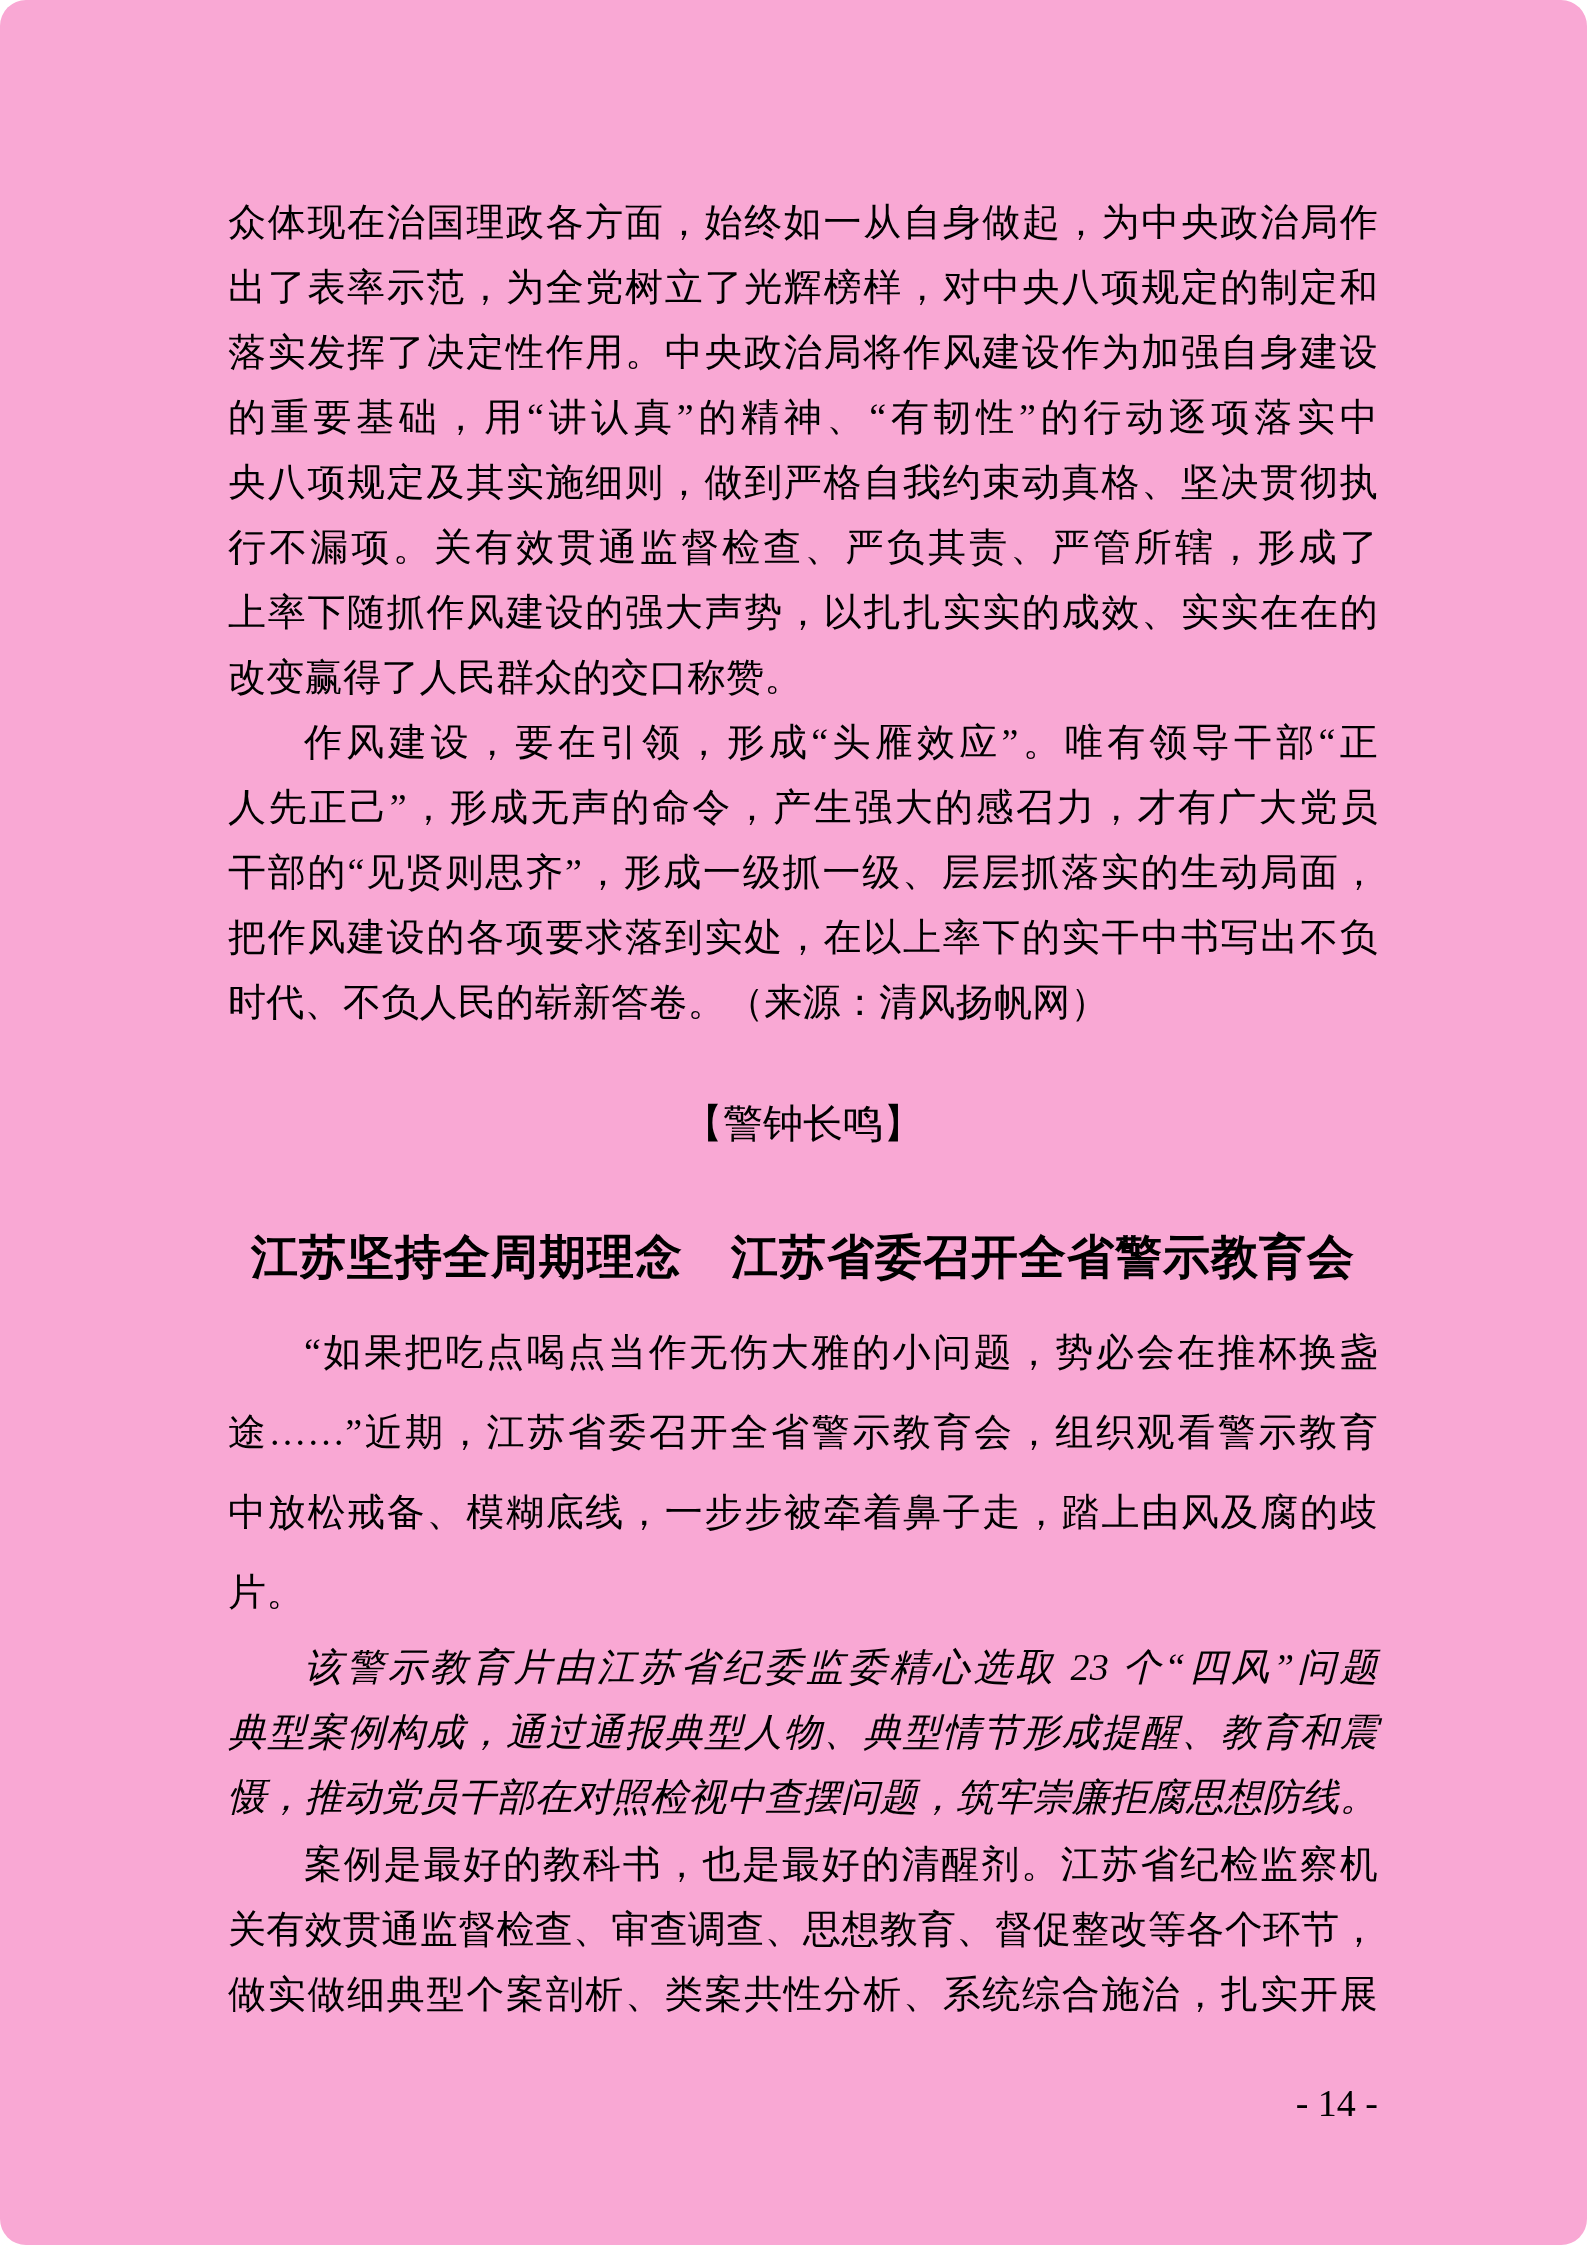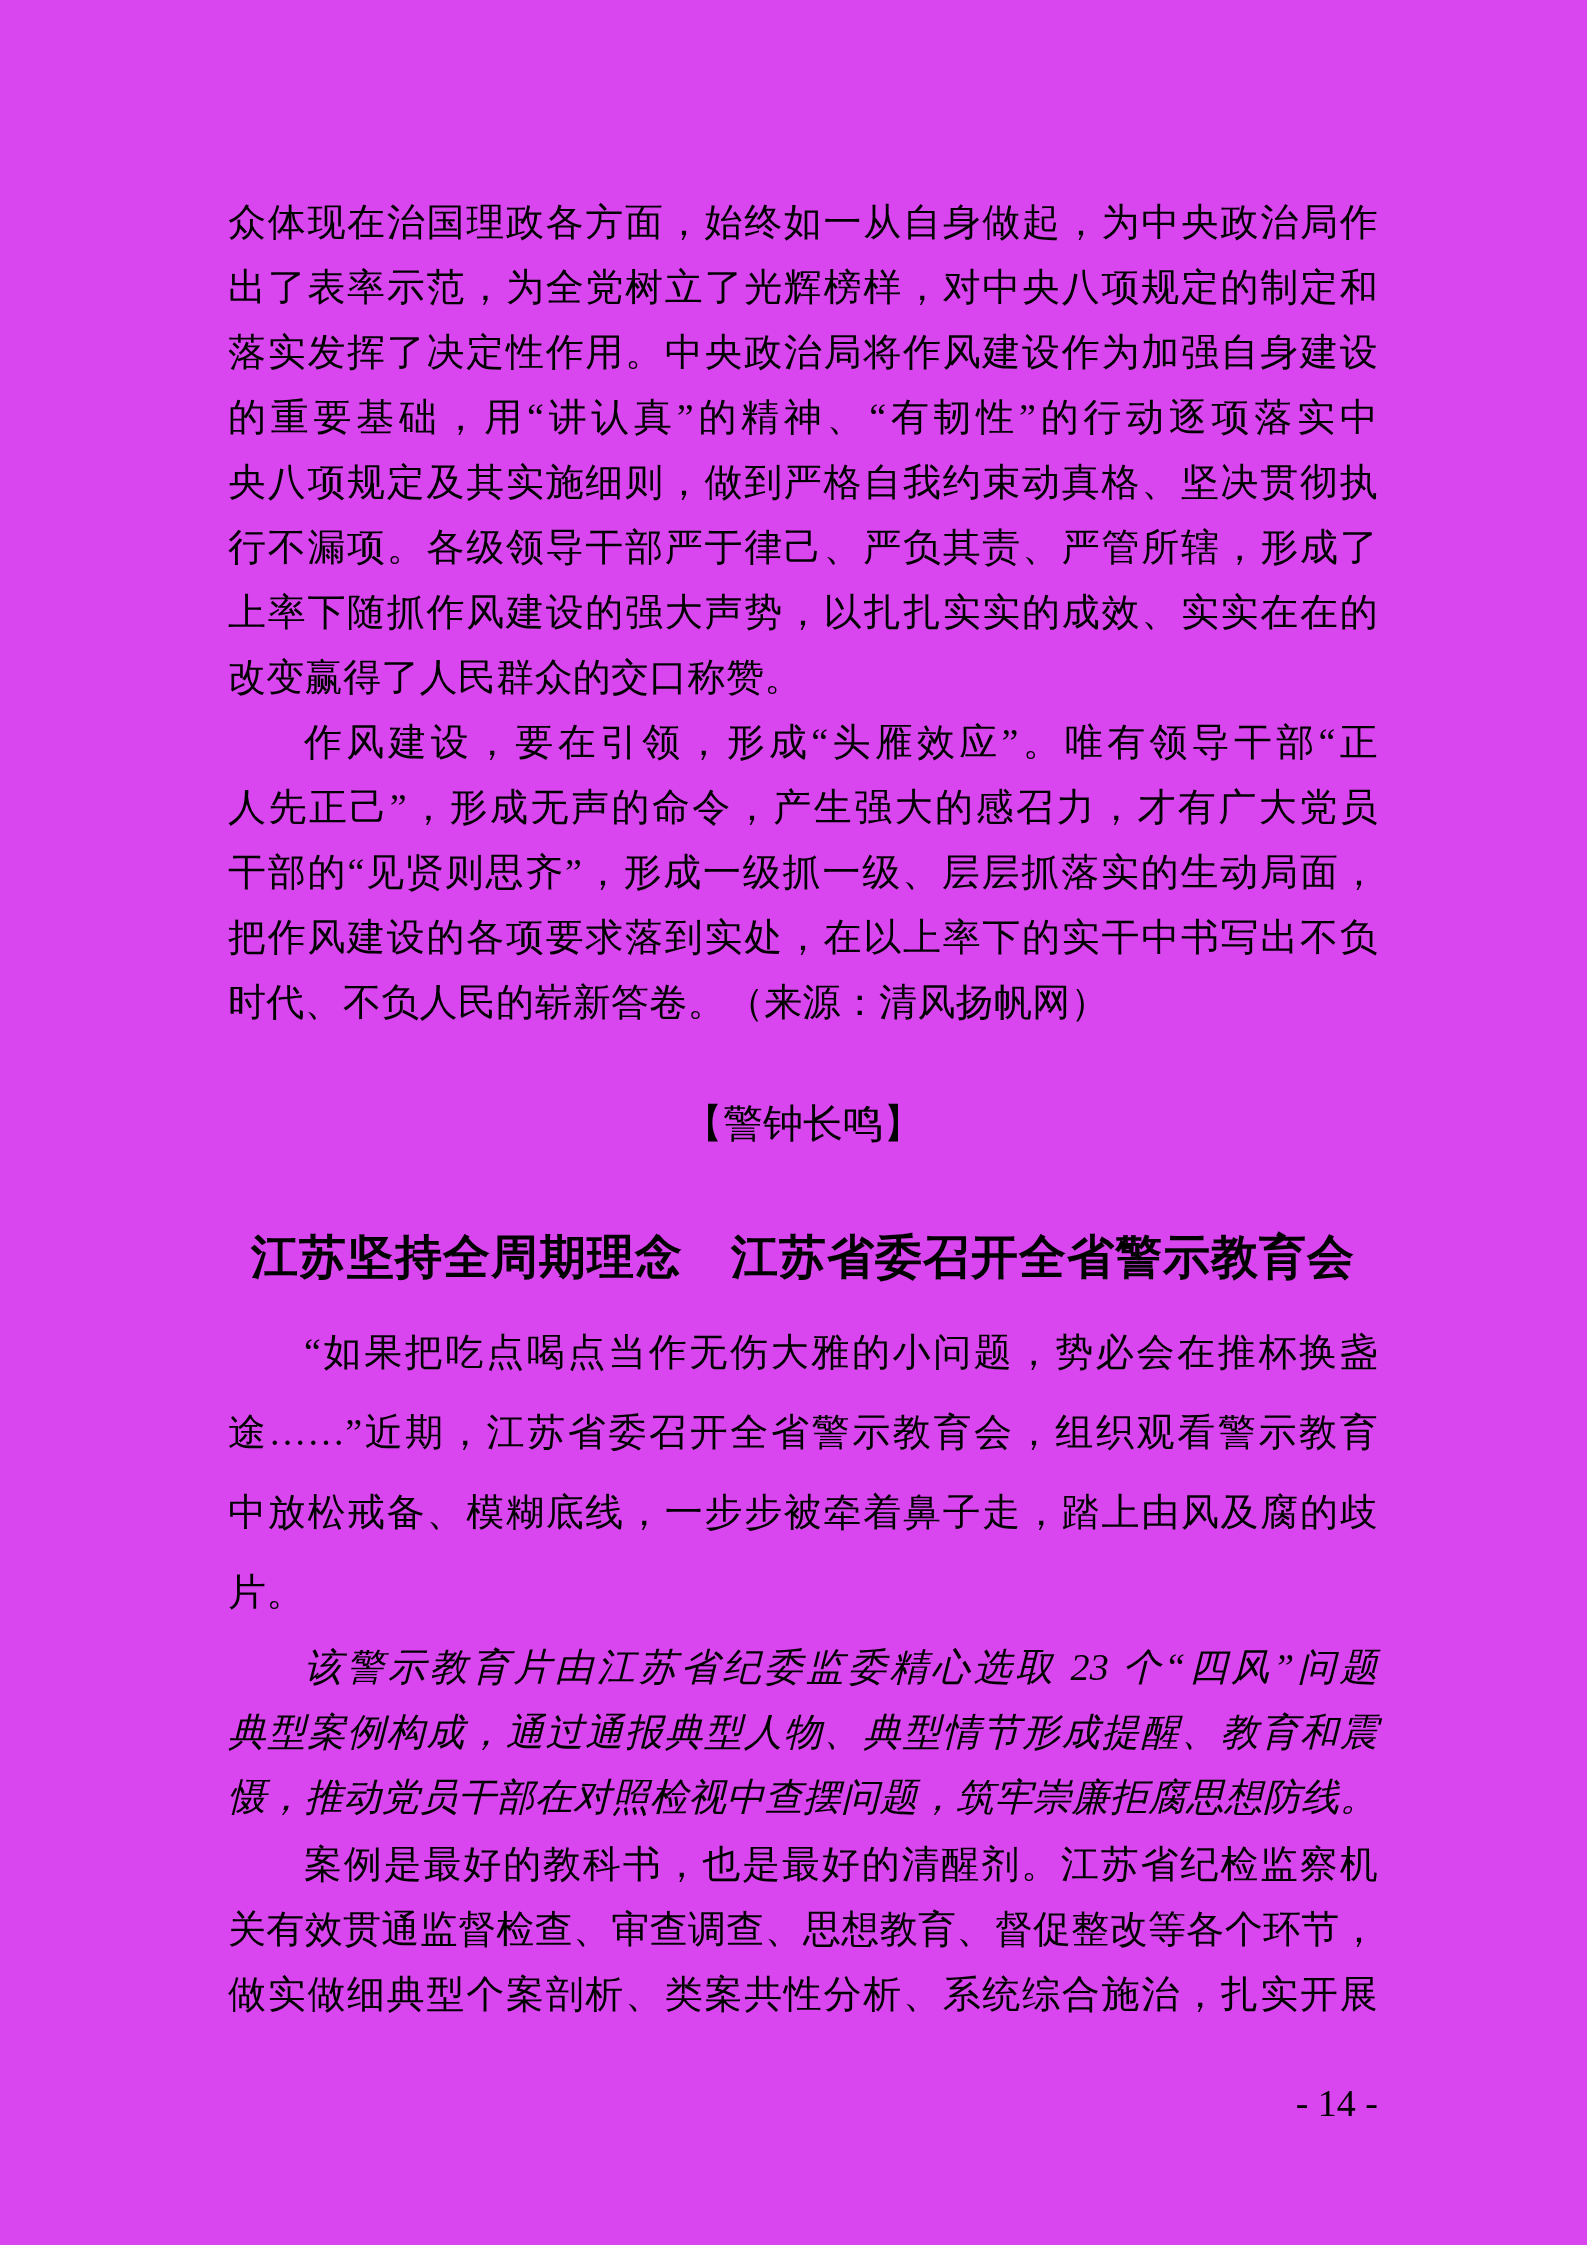--- a/index.html
+++ b/index.html
@@ -4,24 +4,25 @@
 <style>
   html, body {
     margin: 0;
     padding: 0;
     background: #ffffff;
   }
   .page {
     position: relative;
     width: 1587px;
     height: 2245px;
-    background: #d946ef;
+    background: #f9a8d4;
     color: #000000;
     font-family: "Liberation Serif", "DejaVu Serif", serif;
     overflow: hidden;
+    border-radius: 26px;
   }
   .content {
     position: absolute;
     left: 228px;
     top: 190px;
     width: 1150px;
   }
   .para .line {
     font-size: 38px;
     line-height: 65px;
@@ -73,21 +74,21 @@
 
 <div class="page">
   <div class="content">
 
     <div class="para p1">
         <div class="line">众体现在治国理政各方面，始终如一从自身做起，为中央政治局作</div>
         <div class="line">出了表率示范，为全党树立了光辉榜样，对中央八项规定的制定和</div>
         <div class="line">落实发挥了决定性作用。中央政治局将作风建设作为加强自身建设</div>
         <div class="line">的重要基础，用“讲认真”的精神、“有韧性”的行动逐项落实中</div>
         <div class="line">央八项规定及其实施细则，做到严格自我约束动真格、坚决贯彻执</div>
-        <div class="line">行不漏项。各级领导干部严于律己、严负其责、严管所辖，形成了</div>
+        <div class="line">行不漏项。关有效贯通监督检查、严负其责、严管所辖，形成了</div>
         <div class="line">上率下随抓作风建设的强大声势，以扎扎实实的成效、实实在在的</div>
         <div class="line short">改变赢得了人民群众的交口称赞。</div>
       </div>
 
     <div class="para p2">
         <div class="line indent">作风建设，要在引领，形成“头雁效应”。唯有领导干部“正</div>
         <div class="line">人先正己”，形成无声的命令，产生强大的感召力，才有广大党员</div>
         <div class="line">干部的“见贤则思齐”，形成一级抓一级、层层抓落实的生动局面，</div>
         <div class="line">把作风建设的各项要求落到实处，在以上率下的实干中书写出不负</div>
         <div class="line short">时代、不负人民的崭新答卷。（来源：清风扬帆网）</div>

